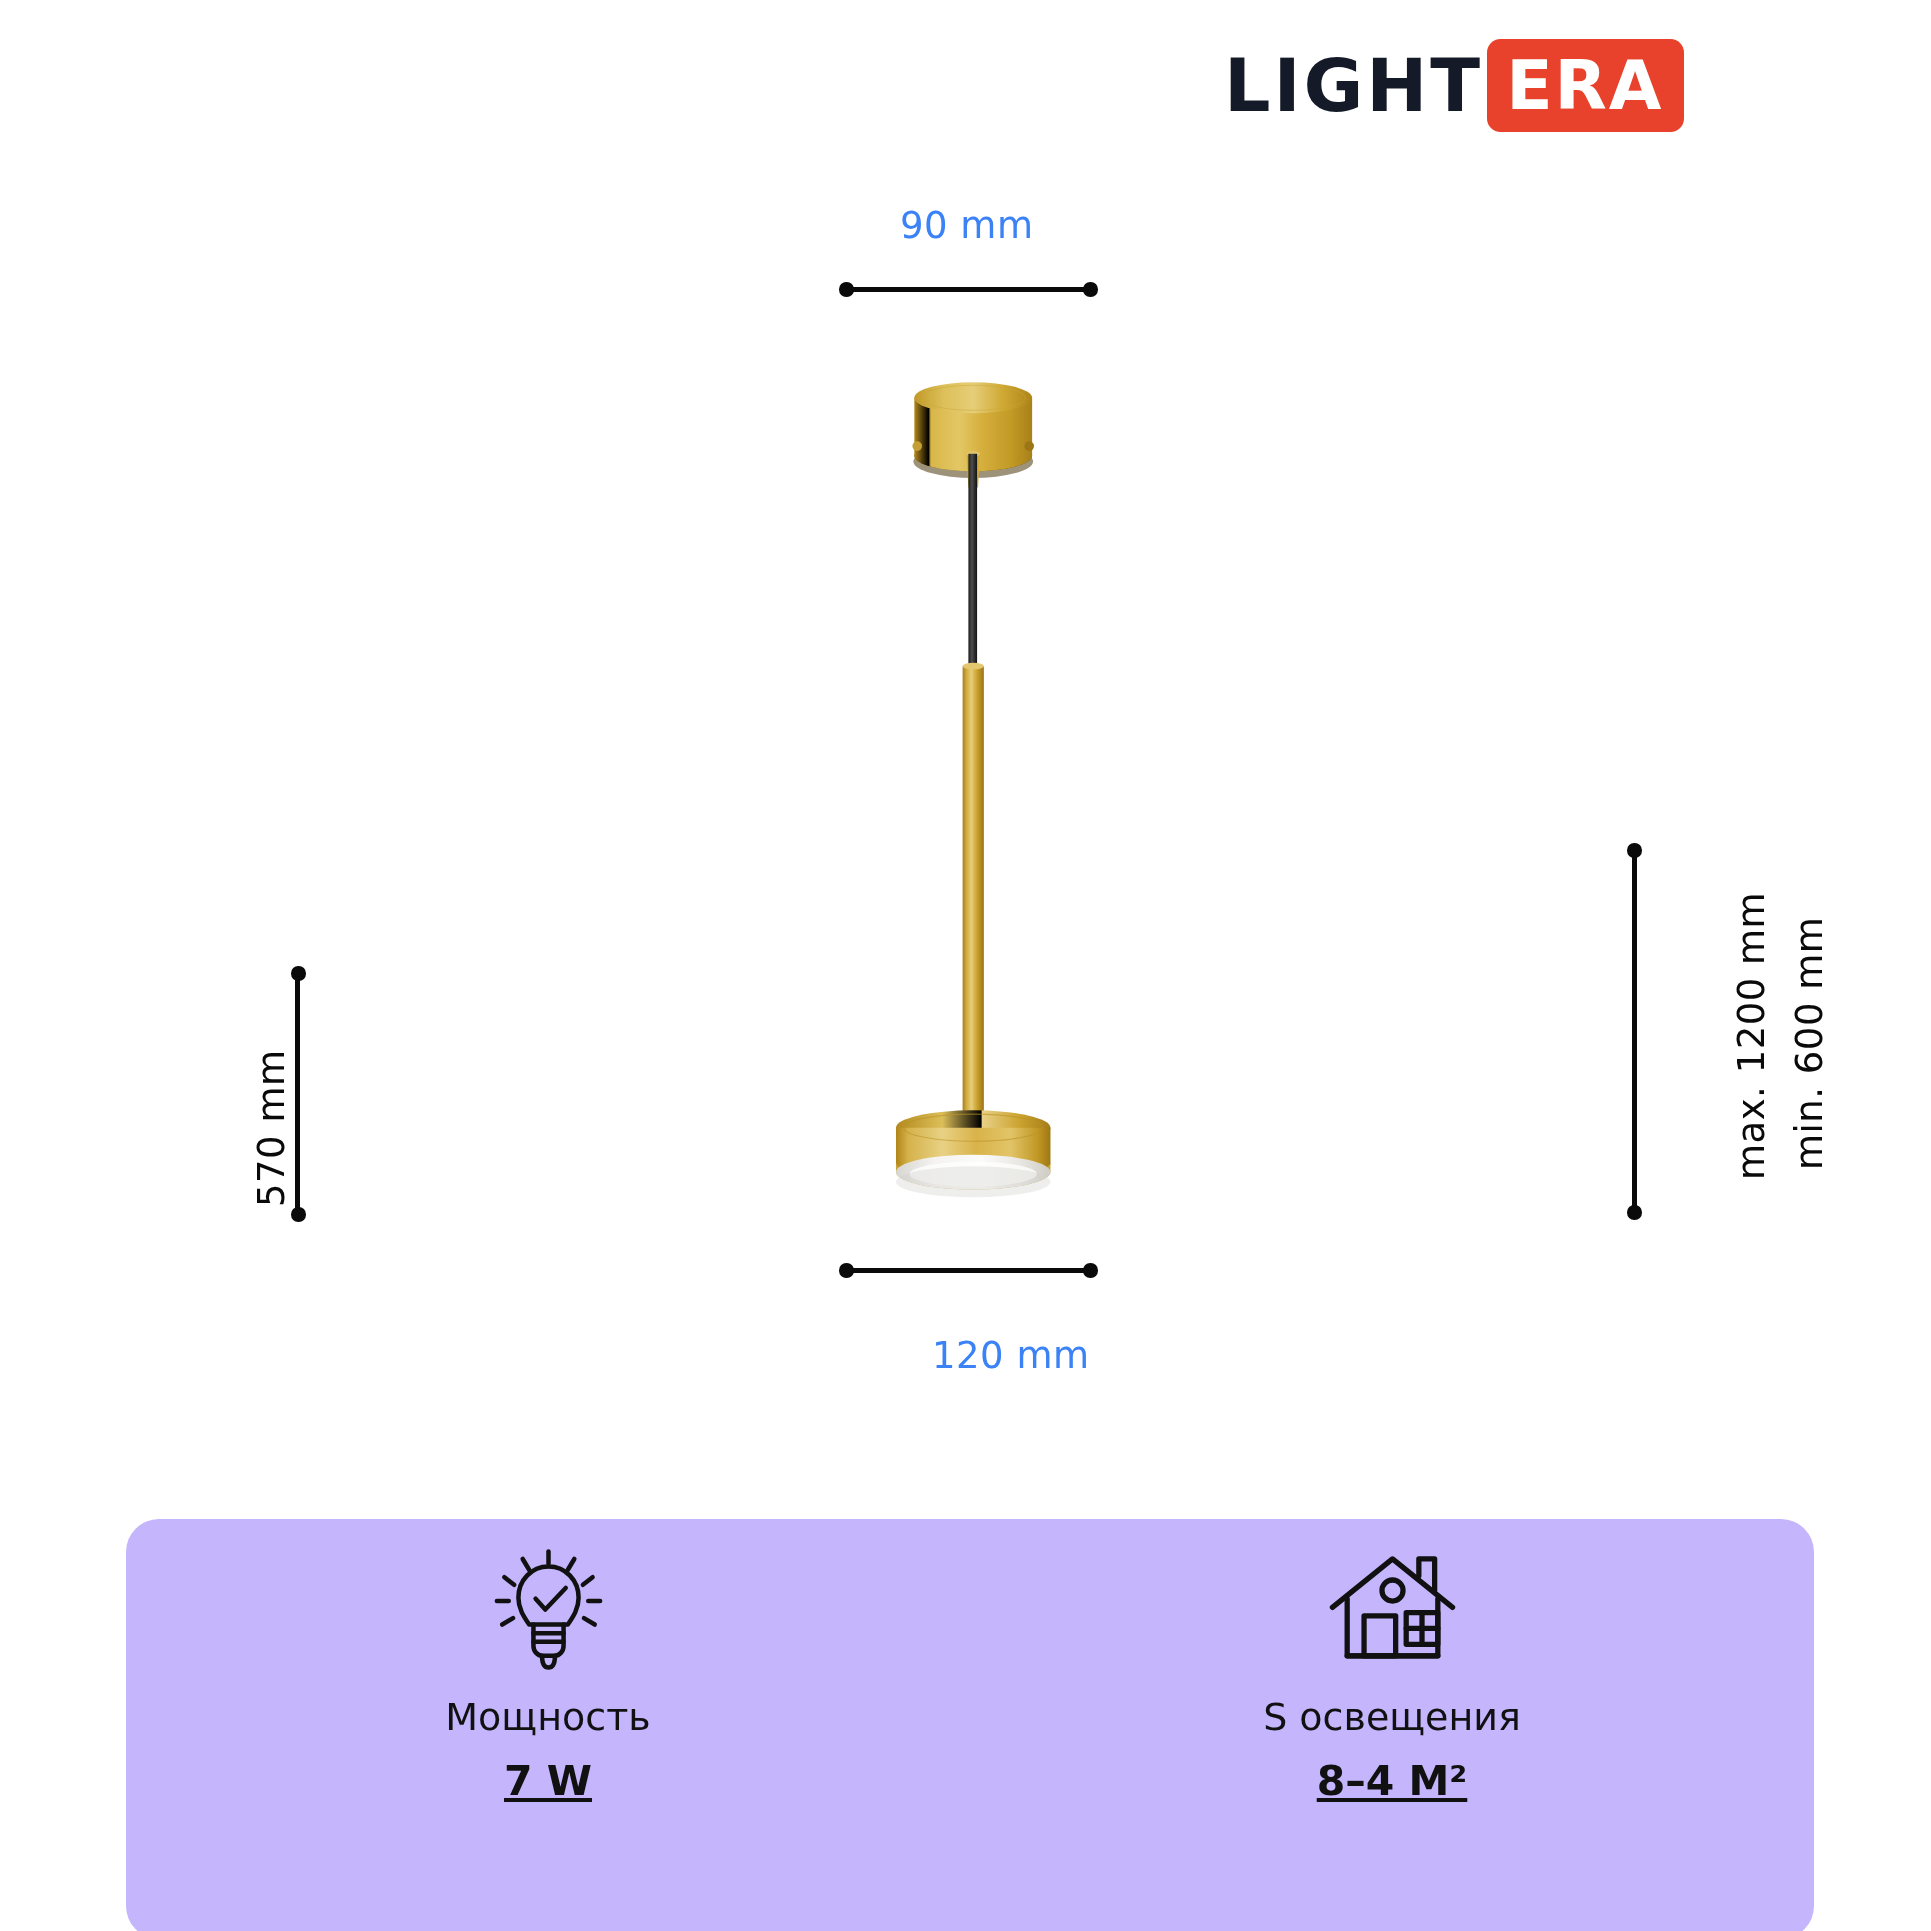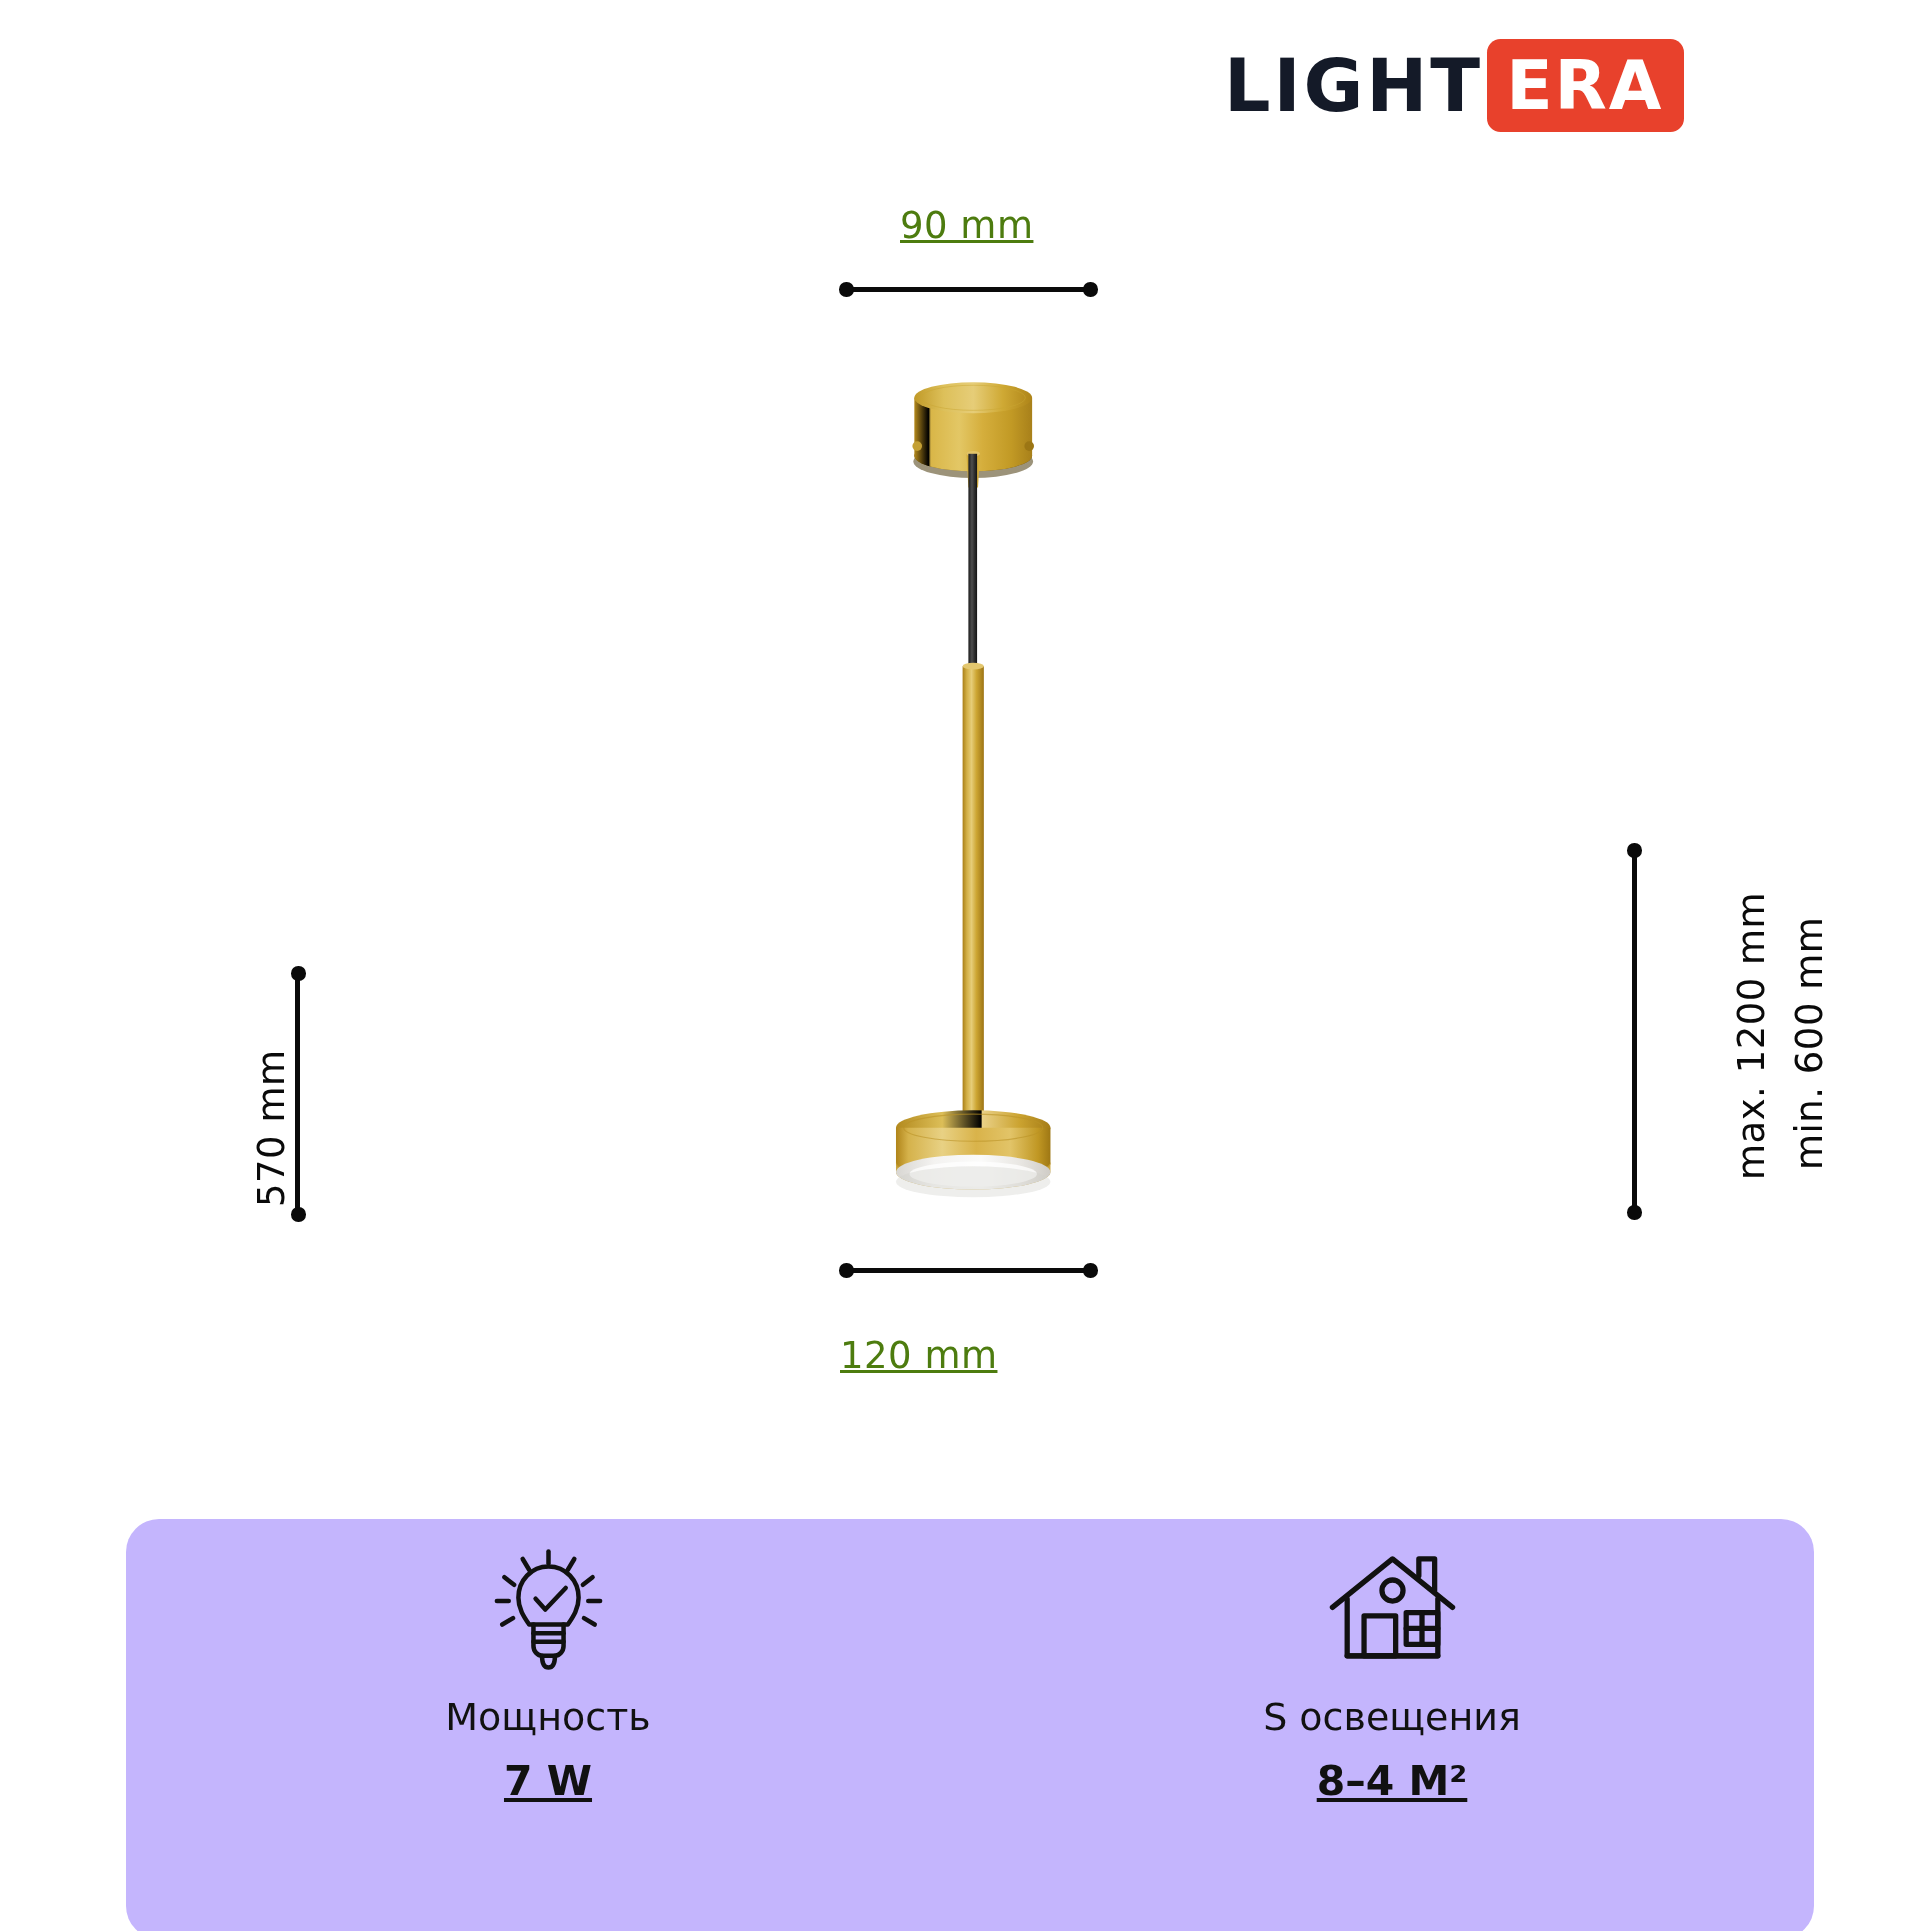--- a/index.html
+++ b/index.html
@@ -69,24 +69,23 @@
     width: 14.5px;
     height: 14.5px;
     border-radius: 50%;
     background: #0a0a0a;
   }
   .dim-label {
     position: absolute;
     font-family: "DejaVu Sans", "Liberation Sans", sans-serif;
     font-size: 37px;
     font-weight: 400;
-    color: #4d7c0f;
+    color: #3b82f6;
     white-space: nowrap;
     letter-spacing: 0.5px;
-    text-decoration: underline;
   }
   .dim-label-rot {
     position: absolute;
     font-family: "DejaVu Sans", "Liberation Sans", sans-serif;
     font-size: 37px;
     font-weight: 400;
     color: #0a0a0a;
     white-space: nowrap;
     letter-spacing: 0.5px;
     transform-origin: 0 0;
@@ -257,21 +256,21 @@
   </svg>
 
   <div class="dim-label" style="left:900px; top:204px;">90 mm</div>
   <div class="dim-line-h" style="left:844px; top:287px; width:253px;"></div>
   <div class="dot" style="left:839px; top:282px;"></div>
   <div class="dot" style="left:1083px; top:282px;"></div>
 
   <div class="dim-line-h" style="left:844px; top:1268px; width:253px;"></div>
   <div class="dot" style="left:839px; top:1263px;"></div>
   <div class="dot" style="left:1083px; top:1263px;"></div>
-  <div class="dim-label" style="left:840px; top:1334px;">120 mm</div>
+  <div class="dim-label" style="left:932px; top:1334px;">120 mm</div>
 
   <div class="dim-line-v" style="left:295px; top:971px; height:243px;"></div>
   <div class="dot" style="left:291px; top:966px;"></div>
   <div class="dot" style="left:291px; top:1207px;"></div>
   <div class="dim-label-rot" style="left:250px; top:1207px;">570 mm</div>
 
   <div class="dim-line-v" style="left:1632px; top:848px; height:365px;"></div>
   <div class="dot" style="left:1627px; top:843px;"></div>
   <div class="dot" style="left:1627px; top:1205px;"></div>
   <div class="dim-label-rot" style="left:1730px; top:1180px;">max. 1200 mm</div>

